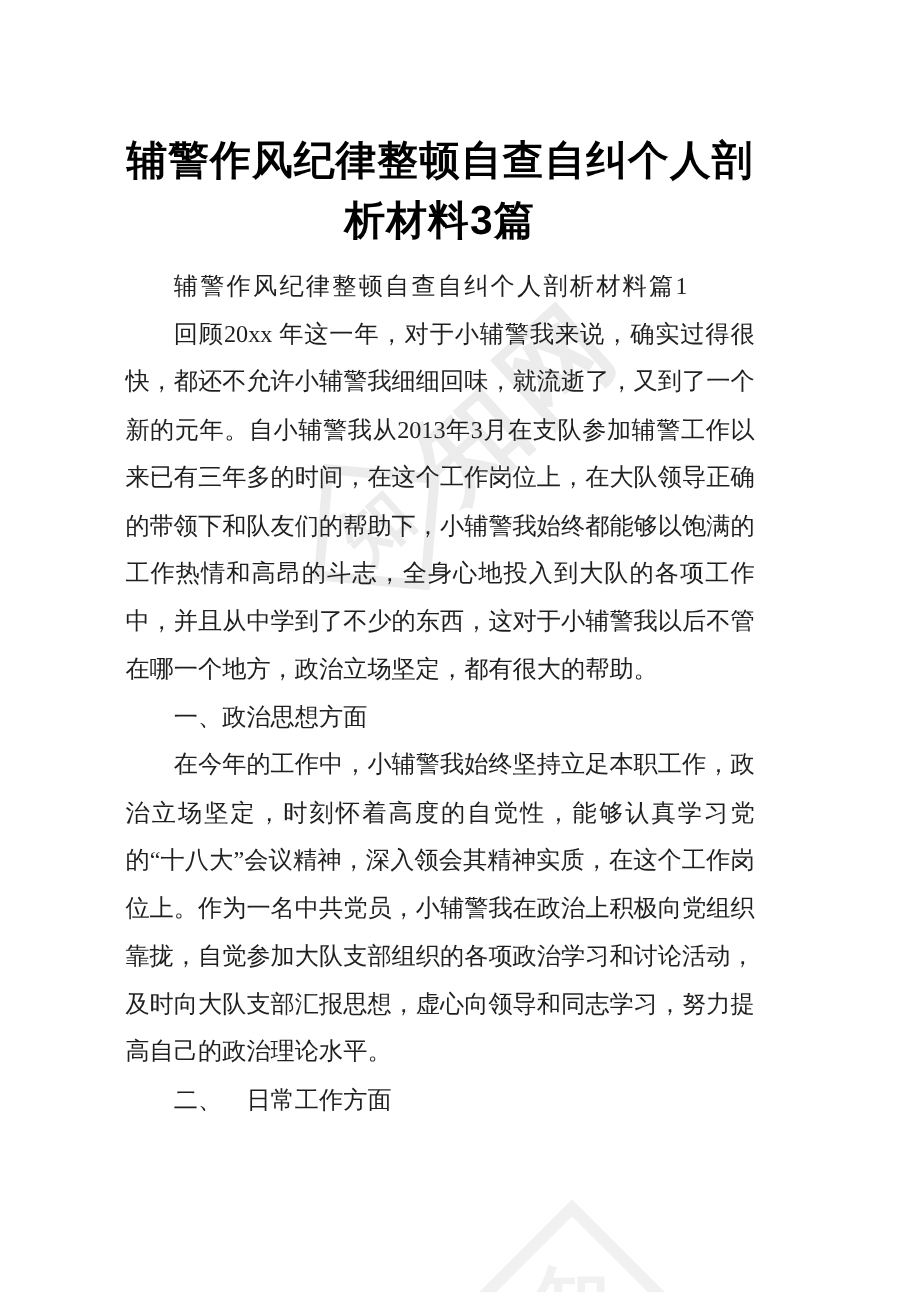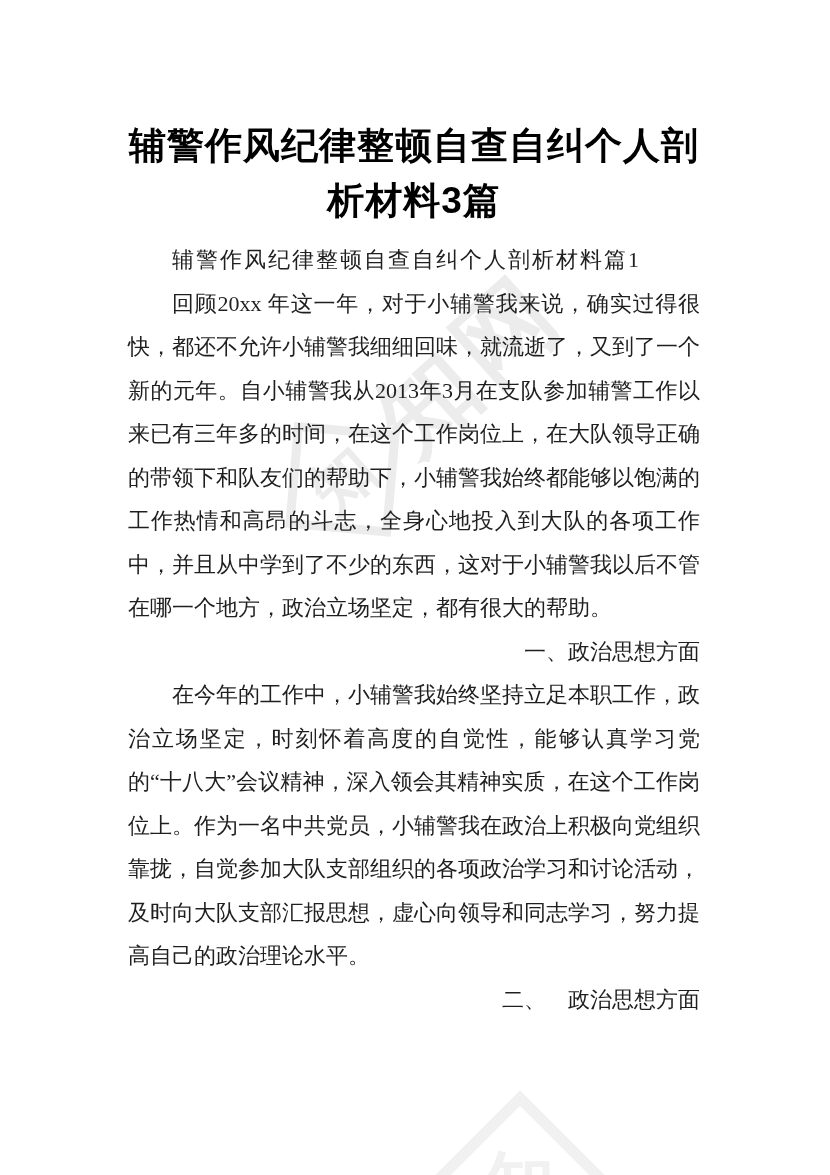--- a/index.html
+++ b/index.html
@@ -73,21 +73,21 @@
   .watermark-bottom span {
     font-size: 70px;
     font-weight: bold;
     transform: rotate(-45deg);
     line-height: 1;
   }
 
   
   .content {
     position: absolute;
-    left: 128px;
+    left: 114px;
     top: 118px;
     width: 572px;
     z-index: 1;
   }
   .doc-title {
     margin: 0 0 10px 0;
     font-family: "Liberation Sans", "DejaVu Sans", sans-serif;
     font-weight: bold;
     font-size: 37px;
     line-height: 55px;
@@ -101,21 +101,21 @@
     line-height: 43.5px;
     color: #1f1f1f;
     text-align: justify;
     text-indent: 2em;
   }
   .paragraphs p.subtitle {
     text-align: left;
     letter-spacing: 2px;
   }
   .paragraphs p.heading {
-    text-align: right;
+    text-align: left;
   }
 </style>
 </head>
 <body>
 
 <div class="page">
 
   <div class="watermark-mid" style="color: rgb(236, 236, 236);">
     <div class="wm-diamond">
       <span>知</span>
@@ -127,17 +127,17 @@
     <span>知</span>
   </div>
 
   <div class="content">
     <h1 class="doc-title">辅警作风纪律整顿自查自纠个人剖析材料3篇</h1>
     <div class="paragraphs" id="paragraphs">
         <p class="subtitle">辅警作风纪律整顿自查自纠个人剖析材料篇1</p>
         <p class="body">回顾20xx 年这一年，对于小辅警我来说，确实过得很快，都还不允许小辅警我细细回味，就流逝了，又到了一个新的元年。自小辅警我从2013年3月在支队参加辅警工作以来已有三年多的时间，在这个工作岗位上，在大队领导正确的带领下和队友们的帮助下，小辅警我始终都能够以饱满的工作热情和高昂的斗志，全身心地投入到大队的各项工作中，并且从中学到了不少的东西，这对于小辅警我以后不管在哪一个地方，政治立场坚定，都有很大的帮助。</p>
         <p class="heading">一、政治思想方面</p>
         <p class="body">在今年的工作中，小辅警我始终坚持立足本职工作，政治立场坚定，时刻怀着高度的自觉性，能够认真学习党的“十八大”会议精神，深入领会其精神实质，在这个工作岗位上。作为一名中共党员，小辅警我在政治上积极向党组织靠拢，自觉参加大队支部组织的各项政治学习和讨论活动，及时向大队支部汇报思想，虚心向领导和同志学习，努力提高自己的政治理论水平。</p>
-        <p class="heading">二、　政治思想方面</p>
+        <p class="heading">二、　日常工作方面</p>
       </div>
   </div>
 
 </div>
 
 </body></html>

